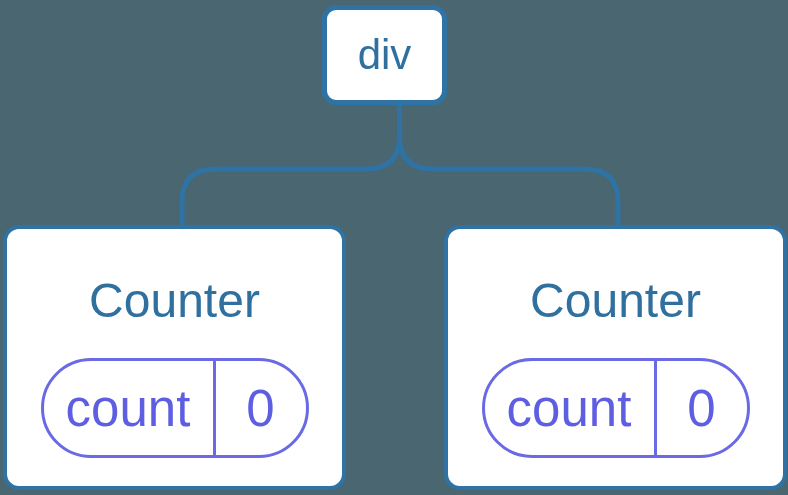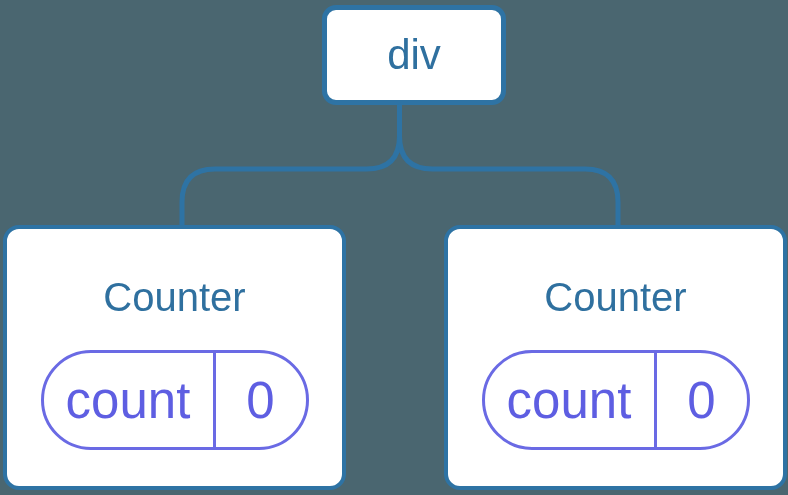--- a/index.html
+++ b/index.html
@@ -29,21 +29,21 @@
     width: 788px; height: 495px;
   }
   .connectors path {
     fill: none;
     stroke: var(--node-border);
     stroke-width: 5;
   }
   .root-node {
     position: absolute;
     left: 322px; top: 5px;
-    width: 184px; height: 100px;
+    width: 125px; height: 100px;
     background: var(--node-fill);
     border: 5px solid var(--node-border);
     border-radius: 14px;
     display: flex;
     align-items: center;
     justify-content: center;
     font-size: 42px;
     font-weight: 500;
     color: var(--node-text);
   }
@@ -53,21 +53,21 @@
     width: 343px; height: 265px;
     background: var(--node-fill);
     border: 4px solid var(--node-border);
     border-radius: 16px;
   }
   .card-left  { left: 3px; }
   .card-right { left: 444px; }
   .card-title {
     margin-top: 48px;
     text-align: center;
-    font-size: 40px;
+    font-size: 48px;
     font-weight: 500;
     line-height: 1;
     color: var(--node-text);
   }
   .pill {
     width: 268px; height: 100px;
     margin: 33px auto 0;
     border: 3px solid var(--state-border);
     border-radius: 52px;
     display: flex;

